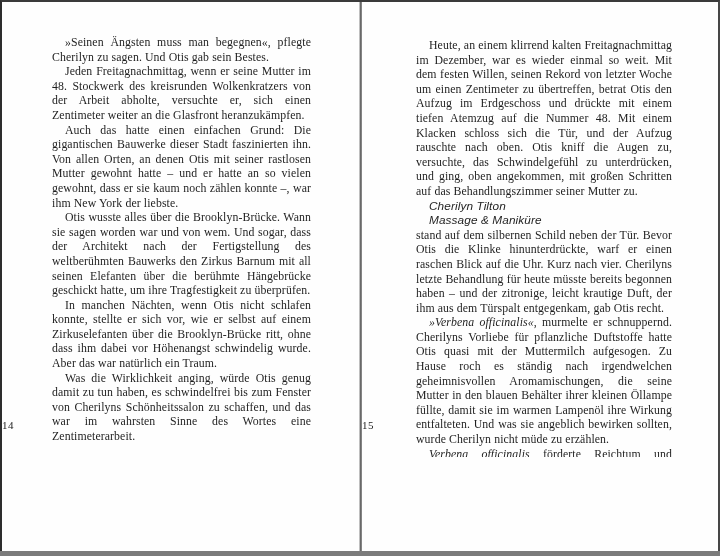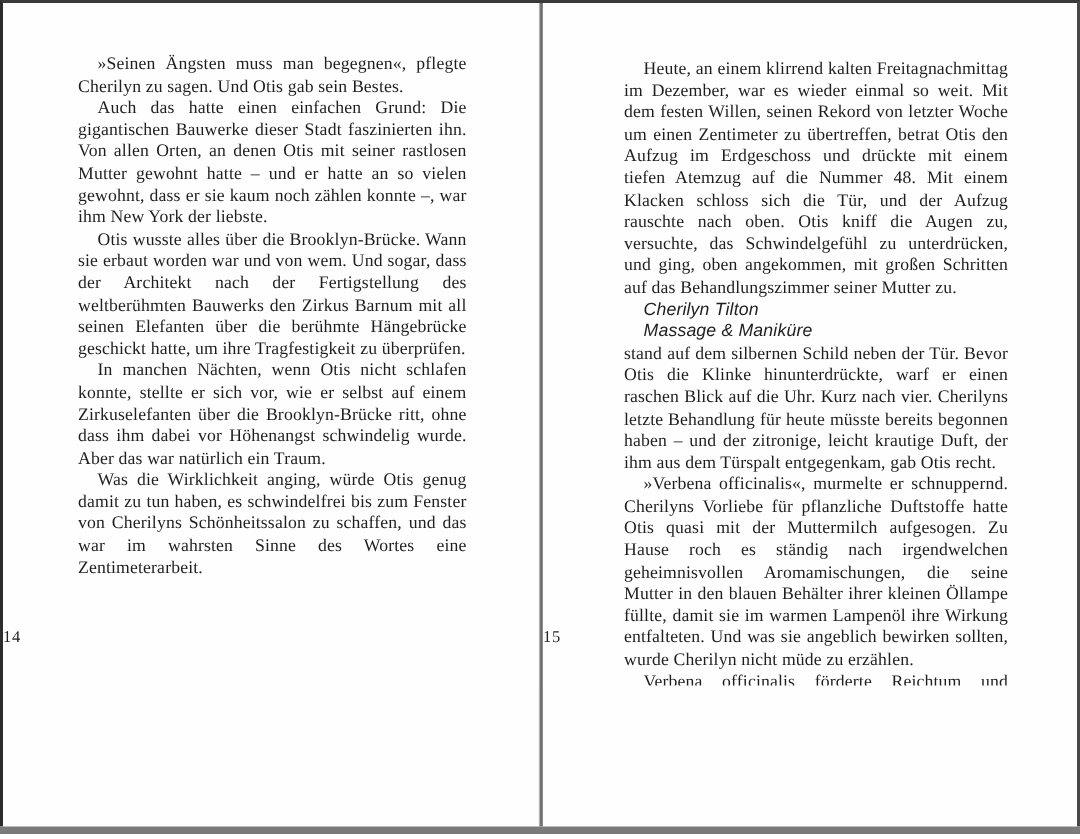--- a/index.html
+++ b/index.html
@@ -57,21 +57,21 @@
     -webkit-hyphens: auto;
     hyphens: auto;
     max-height: 482px;
     overflow: hidden;
   }
   .page-left  .page-text { padding: 33px 48px 0 50px; }
   .page-right .page-text { padding: 36px 46px 0 54px; }
   .para { margin: 0; }
   .indent { text-indent: 13px; }
   .noindent { text-indent: 0; }
-  .latin { }
+  .latin { font-style: italic; }
   .sign-block { margin: 0; }
   .sign-line {
     margin: 0;
     padding-left: 13px;
     font-family: Liberation Sans, sans-serif;
     font-style: italic;
     text-align: left;
   }
   .page-number {
     position: absolute;
@@ -85,22 +85,23 @@
 </style>
 </head>
 <body>
 
 <div class="screen">
   <div class="book-frame">
 
     <div class="page page-left">
       <div class="page-text">
         <p class="para indent">»Seinen Ängsten muss man begegnen«, pflegte Cherilyn zu sagen. Und Otis gab sein Bestes.</p>
+        <p class="para indent">Jeden Freitagnachmittag, wenn er seine Mutter im 48. Stockwerk des kreisrunden Wolkenkratzers von der Arbeit abholte, versuchte er, sich einen Zentimeter weiter an die Glasfront heranzukämpfen.</p>
         <p class="para indent">Auch das hatte einen einfachen Grund: Die gigantischen Bauwerke dieser Stadt faszinierten ihn. Von allen Orten, an denen Otis mit seiner rastlosen Mutter gewohnt hatte – und er hatte an so vielen gewohnt, dass er sie kaum noch zählen konnte –, war ihm New York der liebste.</p>
-        <p class="para indent">Otis wusste alles über die Brooklyn-Brücke. Wann sie erbaut worden war und von wem. Und sogar, dass der Architekt nach der Fertigstellung des weltberühmten Bauwerks den Zirkus Barnum mit all seinen Elefanten über die berühmte Hängebrücke geschickt hatte, um ihre Tragfestigkeit zu überprüfen.</p>
+        <p class="para indent">Otis wusste alles über die Brooklyn-Brücke. Wann sie sagen worden war und von wem. Und sogar, dass der Architekt nach der Fertigstellung des weltberühmten Bauwerks den Zirkus Barnum mit all seinen Elefanten über die berühmte Hängebrücke geschickt hatte, um ihre Tragfestigkeit zu überprüfen.</p>
         <p class="para indent">In manchen Nächten, wenn Otis nicht schlafen konnte, stellte er sich vor, wie er selbst auf einem Zirkuselefanten über die Brooklyn-Brücke ritt, ohne dass ihm dabei vor Höhenangst schwindelig wurde. Aber das war natürlich ein Traum.</p>
         <p class="para indent">Was die Wirklichkeit anging, würde Otis genug damit zu tun haben, es schwindelfrei bis zum Fenster von Cherilyns Schönheitssalon zu schaffen, und das war im wahrsten Sinne des Wortes eine Zentimeterarbeit.</p>
       </div>
       <div class="page-number">14</div>
     </div>
 
     <div class="divider"></div>
 
     <div class="page page-right">
       <div class="page-text">

